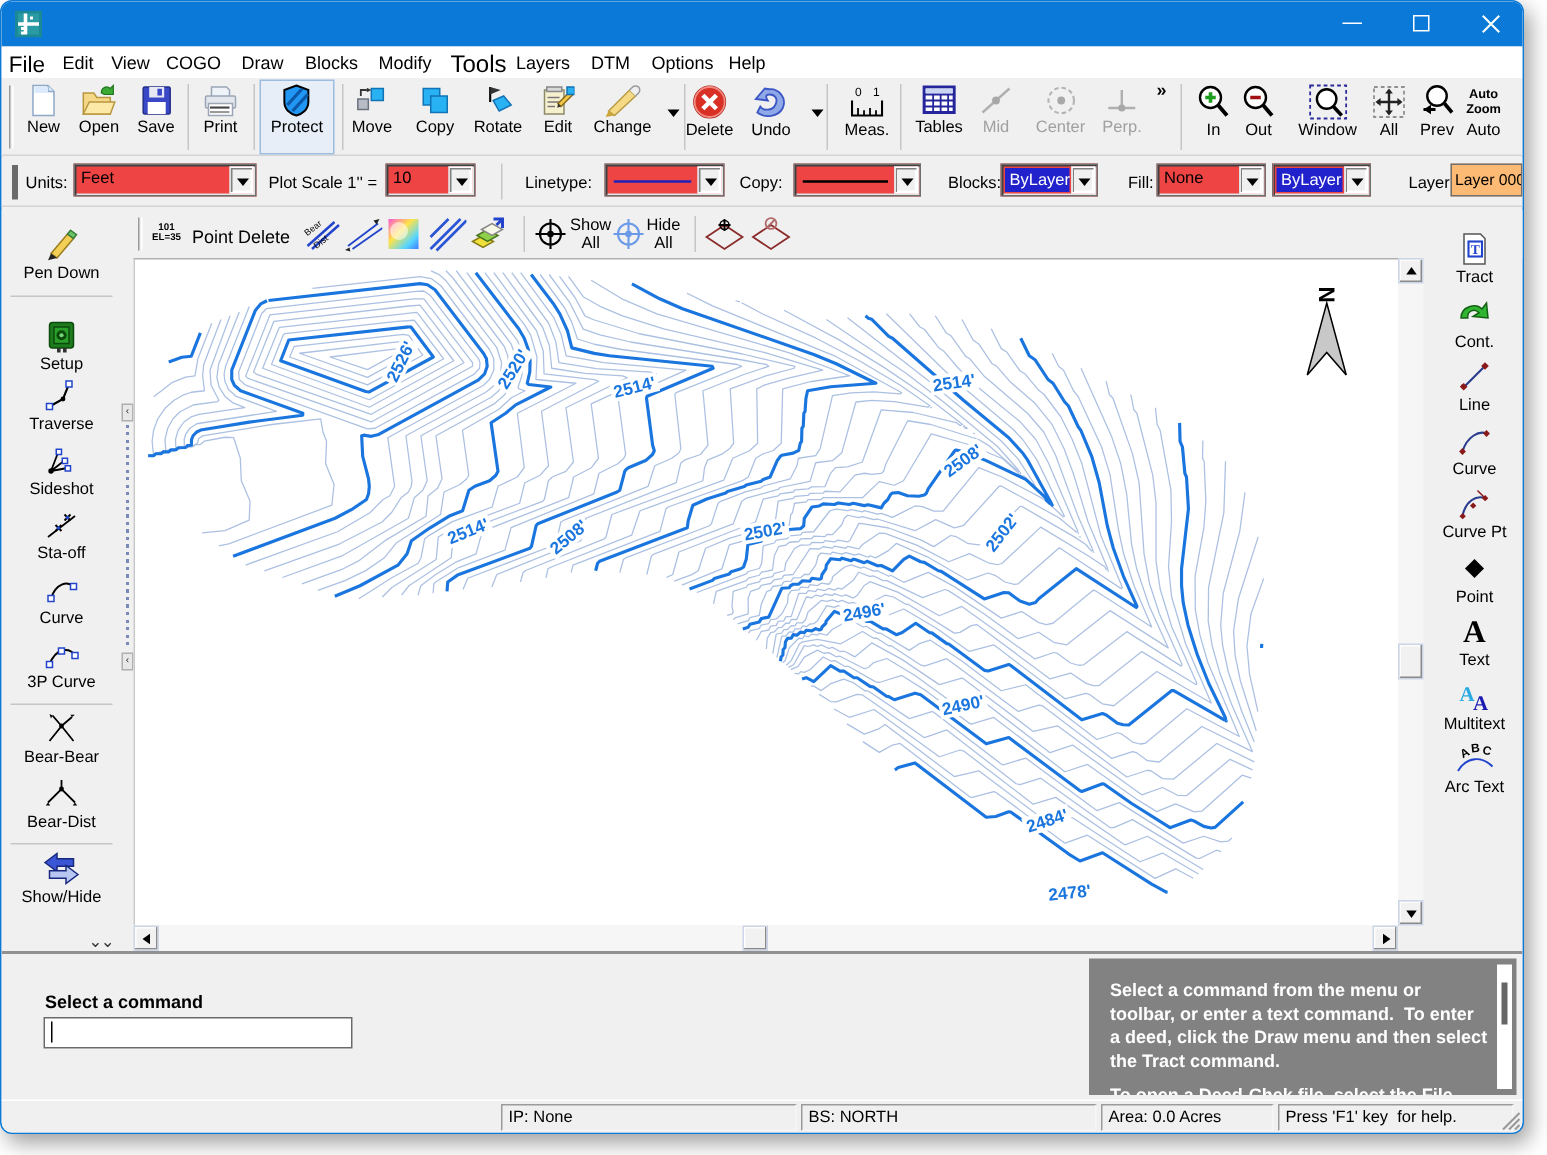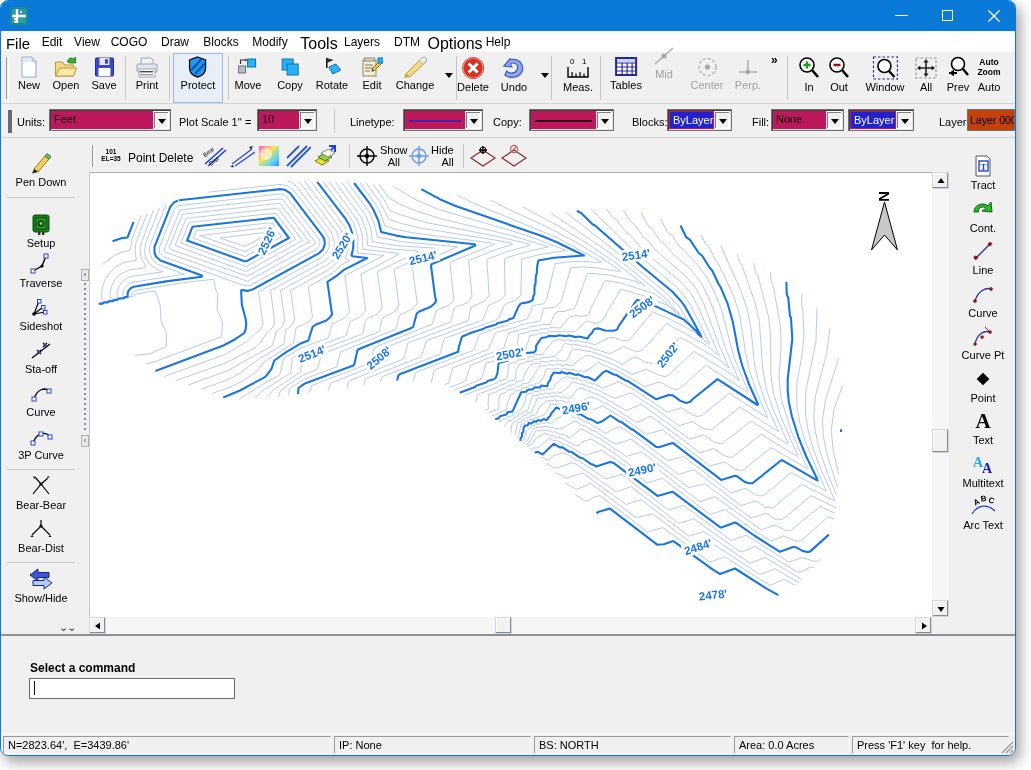--- a/index.html
+++ b/index.html
@@ -4,21 +4,21 @@
 html,body{width:1031px;height:770px;background:#fff;font-family:"Liberation Sans",sans-serif;overflow:hidden}
 #win{position:absolute;left:0;top:0;width:1016px;height:756px;background:#f0f0f0;border-radius:8px;border:1px solid #0a79d8;box-shadow:4px 6px 14px rgba(0,0,0,.38);overflow:hidden}
 .ab{position:absolute}
 .tb{position:absolute;background:#f0f0f0}
 .lbl{position:absolute;font-size:11px;color:#000;white-space:nowrap}
 .sep{position:absolute;width:1px;background:#c6c6c6}
 .hsep{position:absolute;height:1px;background:#c6c6c6}
 .btn{position:absolute;text-align:center;font-size:11px;color:#000}
 .btn svg{display:block;margin:0 auto 1px}
 .grip{position:absolute;width:3px;border-left:1px solid #9a9a9a;border-right:1px solid #fff}
-.cmb{position:absolute;height:22px;background:#be185d;border:1px solid #707070;box-shadow:inset 1px 1px 0 #404040, inset -1px -1px 0 #e3e3e3;font-size:11px}
+.cmb{position:absolute;height:22px;background:#ef4444;border:1px solid #707070;box-shadow:inset 1px 1px 0 #404040, inset -1px -1px 0 #e3e3e3;font-size:11px}
 .cmb .tx{position:absolute;left:4px;top:3px;white-space:nowrap}
 .cmb .ar{position:absolute;right:1px;top:1px;bottom:1px;width:16px;background:#f0f0f0;border:1px solid #fff;border-left-color:#dfdfdf;box-shadow:1px 1px 0 #808080 inset, -1px -1px 0 #fff inset}
 .cmb .ar:after{content:"";position:absolute;left:4px;top:7px;border:4px solid transparent;border-top:5px solid #000}
 .scroll{background:#f6f6f6}
 .sbtn{position:absolute;background:#f1f1f1;border:1px solid #ccd6e8;box-shadow:inset -1px -1px 0 #8a8a8a,inset 1px 1px 0 #fdfdfd}
 .thumb{position:absolute;background:#f1f1f1;border:1px solid #ccd6e8;box-shadow:inset -1px -1px 0 #8a8a8a,inset 1px 1px 0 #fdfdfd}
 .fld{position:absolute;border:1px solid;border-color:#9b9b9b #f6f6f6 #f6f6f6 #9b9b9b;font-size:11px;padding:2px 0 0 4px;white-space:nowrap;overflow:hidden}
 </style></head><body>
 <div id="win">
 
@@ -41,21 +41,21 @@
 <div class="ab" style="left:17px;top:34px;transform:translateX(-50%);font-size:15px">File</div>
 <div class="ab" style="left:51px;top:34px;transform:translateX(-50%);font-size:12px">Edit</div>
 <div class="ab" style="left:86px;top:34px;transform:translateX(-50%);font-size:12px">View</div>
 <div class="ab" style="left:128px;top:34px;transform:translateX(-50%);font-size:12px">COGO</div>
 <div class="ab" style="left:174px;top:34px;transform:translateX(-50%);font-size:12px">Draw</div>
 <div class="ab" style="left:220px;top:34px;transform:translateX(-50%);font-size:12px">Blocks</div>
 <div class="ab" style="left:269px;top:34px;transform:translateX(-50%);font-size:12px">Modify</div>
 <div class="ab" style="left:318px;top:34px;transform:translateX(-50%);font-size:16px">Tools</div>
 <div class="ab" style="left:361px;top:34px;transform:translateX(-50%);font-size:12px">Layers</div>
 <div class="ab" style="left:406px;top:34px;transform:translateX(-50%);font-size:12px">DTM</div>
-<div class="ab" style="left:454px;top:34px;transform:translateX(-50%);font-size:16px">Options</div>
+<div class="ab" style="left:454px;top:34px;transform:translateX(-50%);font-size:12px">Options</div>
 <div class="ab" style="left:497px;top:34px;transform:translateX(-50%);font-size:12px">Help</div>
 <div class="tb" style="left:0;top:51px;width:1014px;height:52px;border-bottom:1px solid #d4d4d4"></div>
 <div class="grip" style="left:5px;top:56px;height:42px"></div>
 <div class="sep" style="left:124px;top:55px;height:44px"></div>
 <div class="sep" style="left:168px;top:55px;height:44px"></div>
 <div class="sep" style="left:227px;top:55px;height:44px"></div>
 <div class="sep" style="left:455px;top:55px;height:44px"></div>
 <div class="sep" style="left:550px;top:55px;height:44px"></div>
 <div class="sep" style="left:599px;top:55px;height:44px"></div>
 <div class="sep" style="left:786px;top:55px;height:44px"></div>
@@ -127,21 +127,21 @@
         <text x="5" y="8" font-size="8" fill="#000" font-family="Liberation Sans">0</text>
         <text x="17" y="8" font-size="8" fill="#000" font-family="Liberation Sans">1</text>
         <path d="M3 11 L3 21 L23 21 L23 11" fill="none" stroke="#000" stroke-width="1.4"></path>
         <path d="M7 21 v-5 M11 21 v-3.5 M15 21 v-5 M19 21 v-3.5" stroke="#000" stroke-width="1.2"></path>
       </svg>Meas.</div>
 <div class="btn" style="left:625px;top:55px;transform:translateX(-50%)"><svg width="24" height="22" viewBox="0 0 24 22">
         <rect x="2" y="2" width="20" height="17" fill="#fff" stroke="#26269c" stroke-width="2"></rect>
         <path d="M2 7 h20 M8 7 v12 M13 7 v12 M18 7 v12 M2 11 h20 M2 15 h20" stroke="#26269c" stroke-width="1.2"></path>
         <rect x="3" y="3" width="18" height="3" fill="#c8d4f2"></rect>
       </svg>Tables</div>
-<div class="btn" style="left:663px;top:44px;transform:translateX(-50%);color:#a0a0a0"><svg width="24" height="22" viewBox="0 0 24 22">
+<div class="btn" style="left:663px;top:55px;transform:translateX(-50%);color:#a0a0a0"><svg width="24" height="22" viewBox="0 0 24 22">
         <path d="M3 19 L21 3" stroke="#b0b0b0" stroke-width="1.6"></path>
         <circle cx="12" cy="11" r="2.6" fill="#a8a8a8"></circle>
       </svg>Mid</div>
 <div class="btn" style="left:706px;top:55px;transform:translateX(-50%);color:#a0a0a0"><svg width="24" height="22" viewBox="0 0 24 22">
         <circle cx="12" cy="11" r="8.5" fill="none" stroke="#b4b4b4" stroke-width="1.4" stroke-dasharray="3 2"></circle>
         <circle cx="12" cy="11" r="2.6" fill="#a8a8a8"></circle>
       </svg>Center</div>
 <div class="btn" style="left:747px;top:55px;transform:translateX(-50%);color:#a0a0a0"><svg width="24" height="22" viewBox="0 0 24 22">
         <path d="M3 16 L21 16 M12 16 L12 4" stroke="#b0b0b0" stroke-width="1.6"></path>
         <circle cx="12" cy="16" r="2.4" fill="#a8a8a8"></circle>
@@ -214,21 +214,21 @@
 <div class="lbl" style="left:751px;top:115px">Fill:</div>
 <div class="cmb" style="left:770px;top:108px;width:73px">
       <div class="tx">None</div>
       <div class="ar"></div>
     </div>
 <div class="cmb" style="left:847px;top:108px;width:66px">
       <div style="position:absolute;left:2px;top:2px;bottom:2px;right:18px;background:#2222cc;color:#fff;padding:2px 0 0 3px;font-size:11px">ByLayer</div>
       <div class="ar"></div>
     </div>
 <div class="lbl" style="left:938px;top:115px">Layer:</div>
-<div class="ab" style="left:966px;top:108px;width:48px;height:22px;background:#c2410c;border:1px solid #707070;font-size:10.5px;padding:4px 0 12px 2px;white-space:nowrap;overflow:hidden">Layer 000</div>
+<div class="ab" style="left:966px;top:108px;width:48px;height:22px;background:#fdba74;border:1px solid #707070;font-size:10.5px;padding:4px 0 12px 2px;white-space:nowrap;overflow:hidden">Layer 000</div>
 <div class="tb" style="left:88px;top:139px;width:926px;height:32px"></div>
 <div class="grip" style="left:91px;top:144px;height:22px"></div>
 <div class="ab" style="left:98px;top:144px;width:24px;height:22px;font-size:6.5px;font-weight:bold;line-height:1.15;padding-top:3px;text-align:center"><span style="color:#000">101</span><br><span style="color:#000">EL=35</span></div>
 <div class="lbl" style="left:127px;top:150px;font-size:12px">Point Delete</div>
 <div class="ab" style="left:200px;top:143px"><svg width="26" height="24" viewBox="0 0 26 24">
         <path d="M4 20 L22 4" stroke="#2244cc" stroke-width="1.6"></path>
         <path d="M7 22 L25 6" stroke="#2244cc" stroke-width="1.6"></path>
         <text x="2" y="10" font-size="6" fill="#000" transform="rotate(-38 8 9)" font-family="Liberation Sans">Bear</text>
         <text x="8" y="20" font-size="6" fill="#000" transform="rotate(-38 12 18)" font-family="Liberation Sans">Dist</text>
       </svg></div>
@@ -265,21 +265,21 @@
         <circle cx="11" cy="12" r="7" fill="none" stroke="#000" stroke-width="1.4"></circle>
         <path d="M11 2 v20 M1 12 h20" stroke="#000" stroke-width="1.4"></path>
         <circle cx="11" cy="12" r="2.2" fill="#000"></circle>
       </svg></div>
 <div class="ab" style="left:379px;top:144px;font-size:11px;line-height:1.05;text-align:center">Show<br>All</div>
 <div class="ab" style="left:407px;top:143px"><svg width="22" height="24" viewBox="0 0 22 24">
         <circle cx="11" cy="12" r="7" fill="none" stroke="#6a9ae8" stroke-width="1.4"></circle>
         <path d="M11 2 v20 M1 12 h20" stroke="#6a9ae8" stroke-width="1.4"></path>
         <circle cx="11" cy="12" r="2.2" fill="#6a9ae8"></circle>
       </svg></div>
-<div class="ab" style="left:430px;top:144px;font-size:11px;line-height:1.05;text-align:right">Hide<br>All</div>
+<div class="ab" style="left:430px;top:144px;font-size:11px;line-height:1.05;text-align:center">Hide<br>All</div>
 <div class="sep" style="left:462px;top:143px;height:24px"></div>
 <div class="ab" style="left:467px;top:143px"><svg width="30" height="24" viewBox="0 0 30 24">
         <path d="M15 6 L27 14 L15 22 L3 14 Z" fill="none" stroke="#8a2a2a" stroke-width="1.2"></path>
         <path d="M15 2 v8 M11 6 h8" stroke="#000" stroke-width="1.3"></path>
         <circle cx="15" cy="6" r="3" fill="none" stroke="#000"></circle>
       </svg></div>
 <div class="ab" style="left:498px;top:143px"><svg width="30" height="24" viewBox="0 0 30 24">
         <path d="M15 6 L27 14 L15 22 L3 14 Z" fill="none" stroke="#8a2a2a" stroke-width="1.2"></path>
         <circle cx="15" cy="5" r="3.6" fill="none" stroke="#b06a6a" stroke-width="1.2"></circle>
         <path d="M12.5 7.5 L17.5 2.5" stroke="#b06a6a" stroke-width="1.2"></path>
@@ -570,21 +570,26 @@
     </svg>
 <div class="sbtn" style="left:914px;top:616px;width:17px;height:17px"></div>
 <svg class="ab" style="left:919px;top:621px" width="8" height="8">
       <path d="M7 4 L2 0.5 L2 7.5 Z" fill="#000"></path>
     </svg>
 <div class="thumb" style="left:494px;top:616px;width:17px;height:17px"></div>
 <div class="ab" style="left:0;top:633px;width:1014px;height:99px;background:#f0f0f0;border-top:2px solid #919191"></div>
 <div class="ab" style="left:29px;top:660px;font-size:12px;font-weight:bold">Select a command</div>
 <div class="ab" style="left:28px;top:677px;width:206px;height:21px;background:#fff;border:1px solid #6a6a6a"></div>
 <div class="ab" style="left:33px;top:680px;width:1px;height:14px;background:#000"></div>
+<div class="ab" style="left:725px;top:638px;width:285px;height:91px;background:#828282;overflow:hidden">
+      <div style="position:absolute;left:14px;top:14px;width:252px;font-size:12px;font-weight:bold;color:#fff;line-height:15.5px">Select a command from the menu or toolbar, or enter a text command.&nbsp; To enter a deed, click the Draw menu and then select the Tract command.</div>
+      <div style="position:absolute;left:14px;top:84px;width:255px;font-size:12px;font-weight:bold;color:#fff;line-height:15.5px">To open a Deed-Chek file, select the File</div>
+      <div style="position:absolute;right:3px;top:4px;width:10px;height:83px;background:#fff"></div>
+      <div style="position:absolute;right:6px;top:16px;width:4px;height:28px;background:#666"></div>
+    </div>
 <div class="ab" style="left:0;top:732px;width:1014px;height:23px;background:#f0f0f0;border-top:1px solid #fff"></div>
-<div class="fld" style="left:2px;top:735px;width:328px;height:18px">N=2823.64',&nbsp;&nbsp;E=3439.86'</div>
 <div class="fld" style="left:533px;top:735px;width:197px;height:18px">BS: NORTH</div>
 <div class="fld" style="left:333px;top:735px;width:197px;height:18px">IP: None</div>
 <div class="fld" style="left:733px;top:735px;width:115px;height:18px">Area: 0.0 Acres</div>
 <div class="fld" style="left:851px;top:735px;width:157px;height:18px">Press 'F1' key&nbsp; for help.</div>
 <svg class="ab" style="left:1000px;top:740px" width="13" height="13">
       <path d="M12 1 L1 12 M12 5 L5 12 M12 9 L9 12" stroke="#999" stroke-width="1.4"></path>
     </svg>
 </div>
 </body></html>

